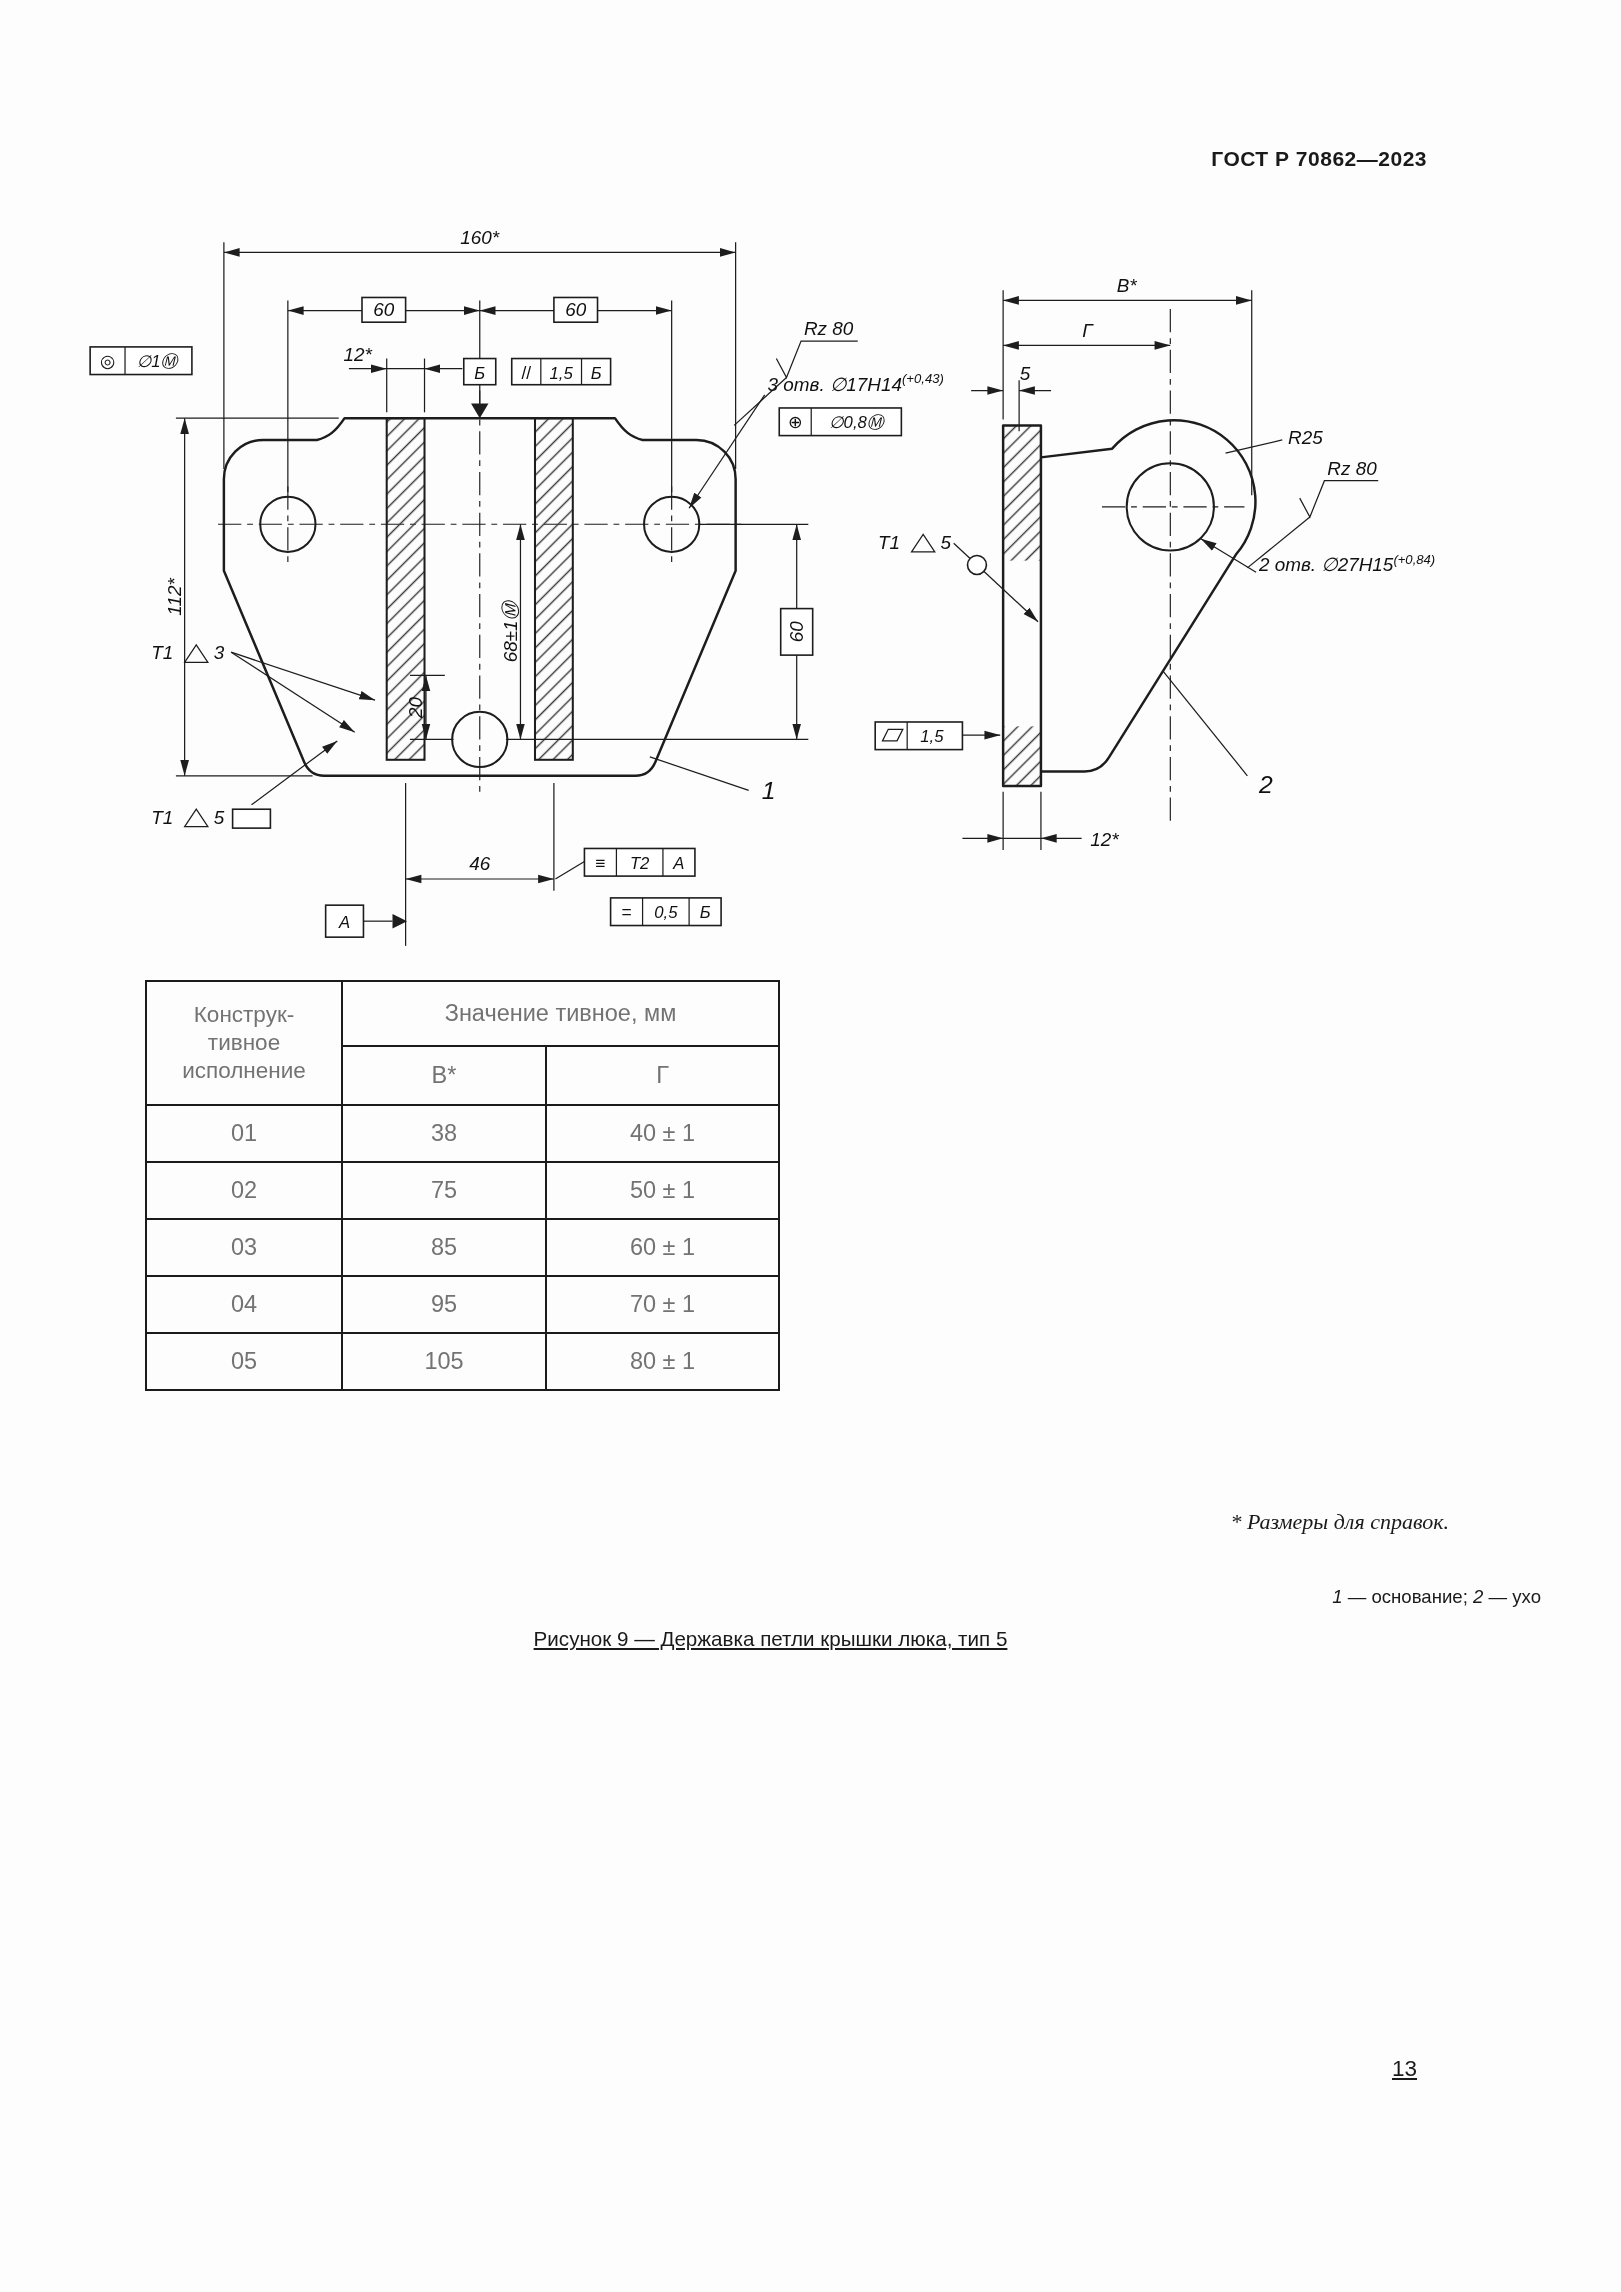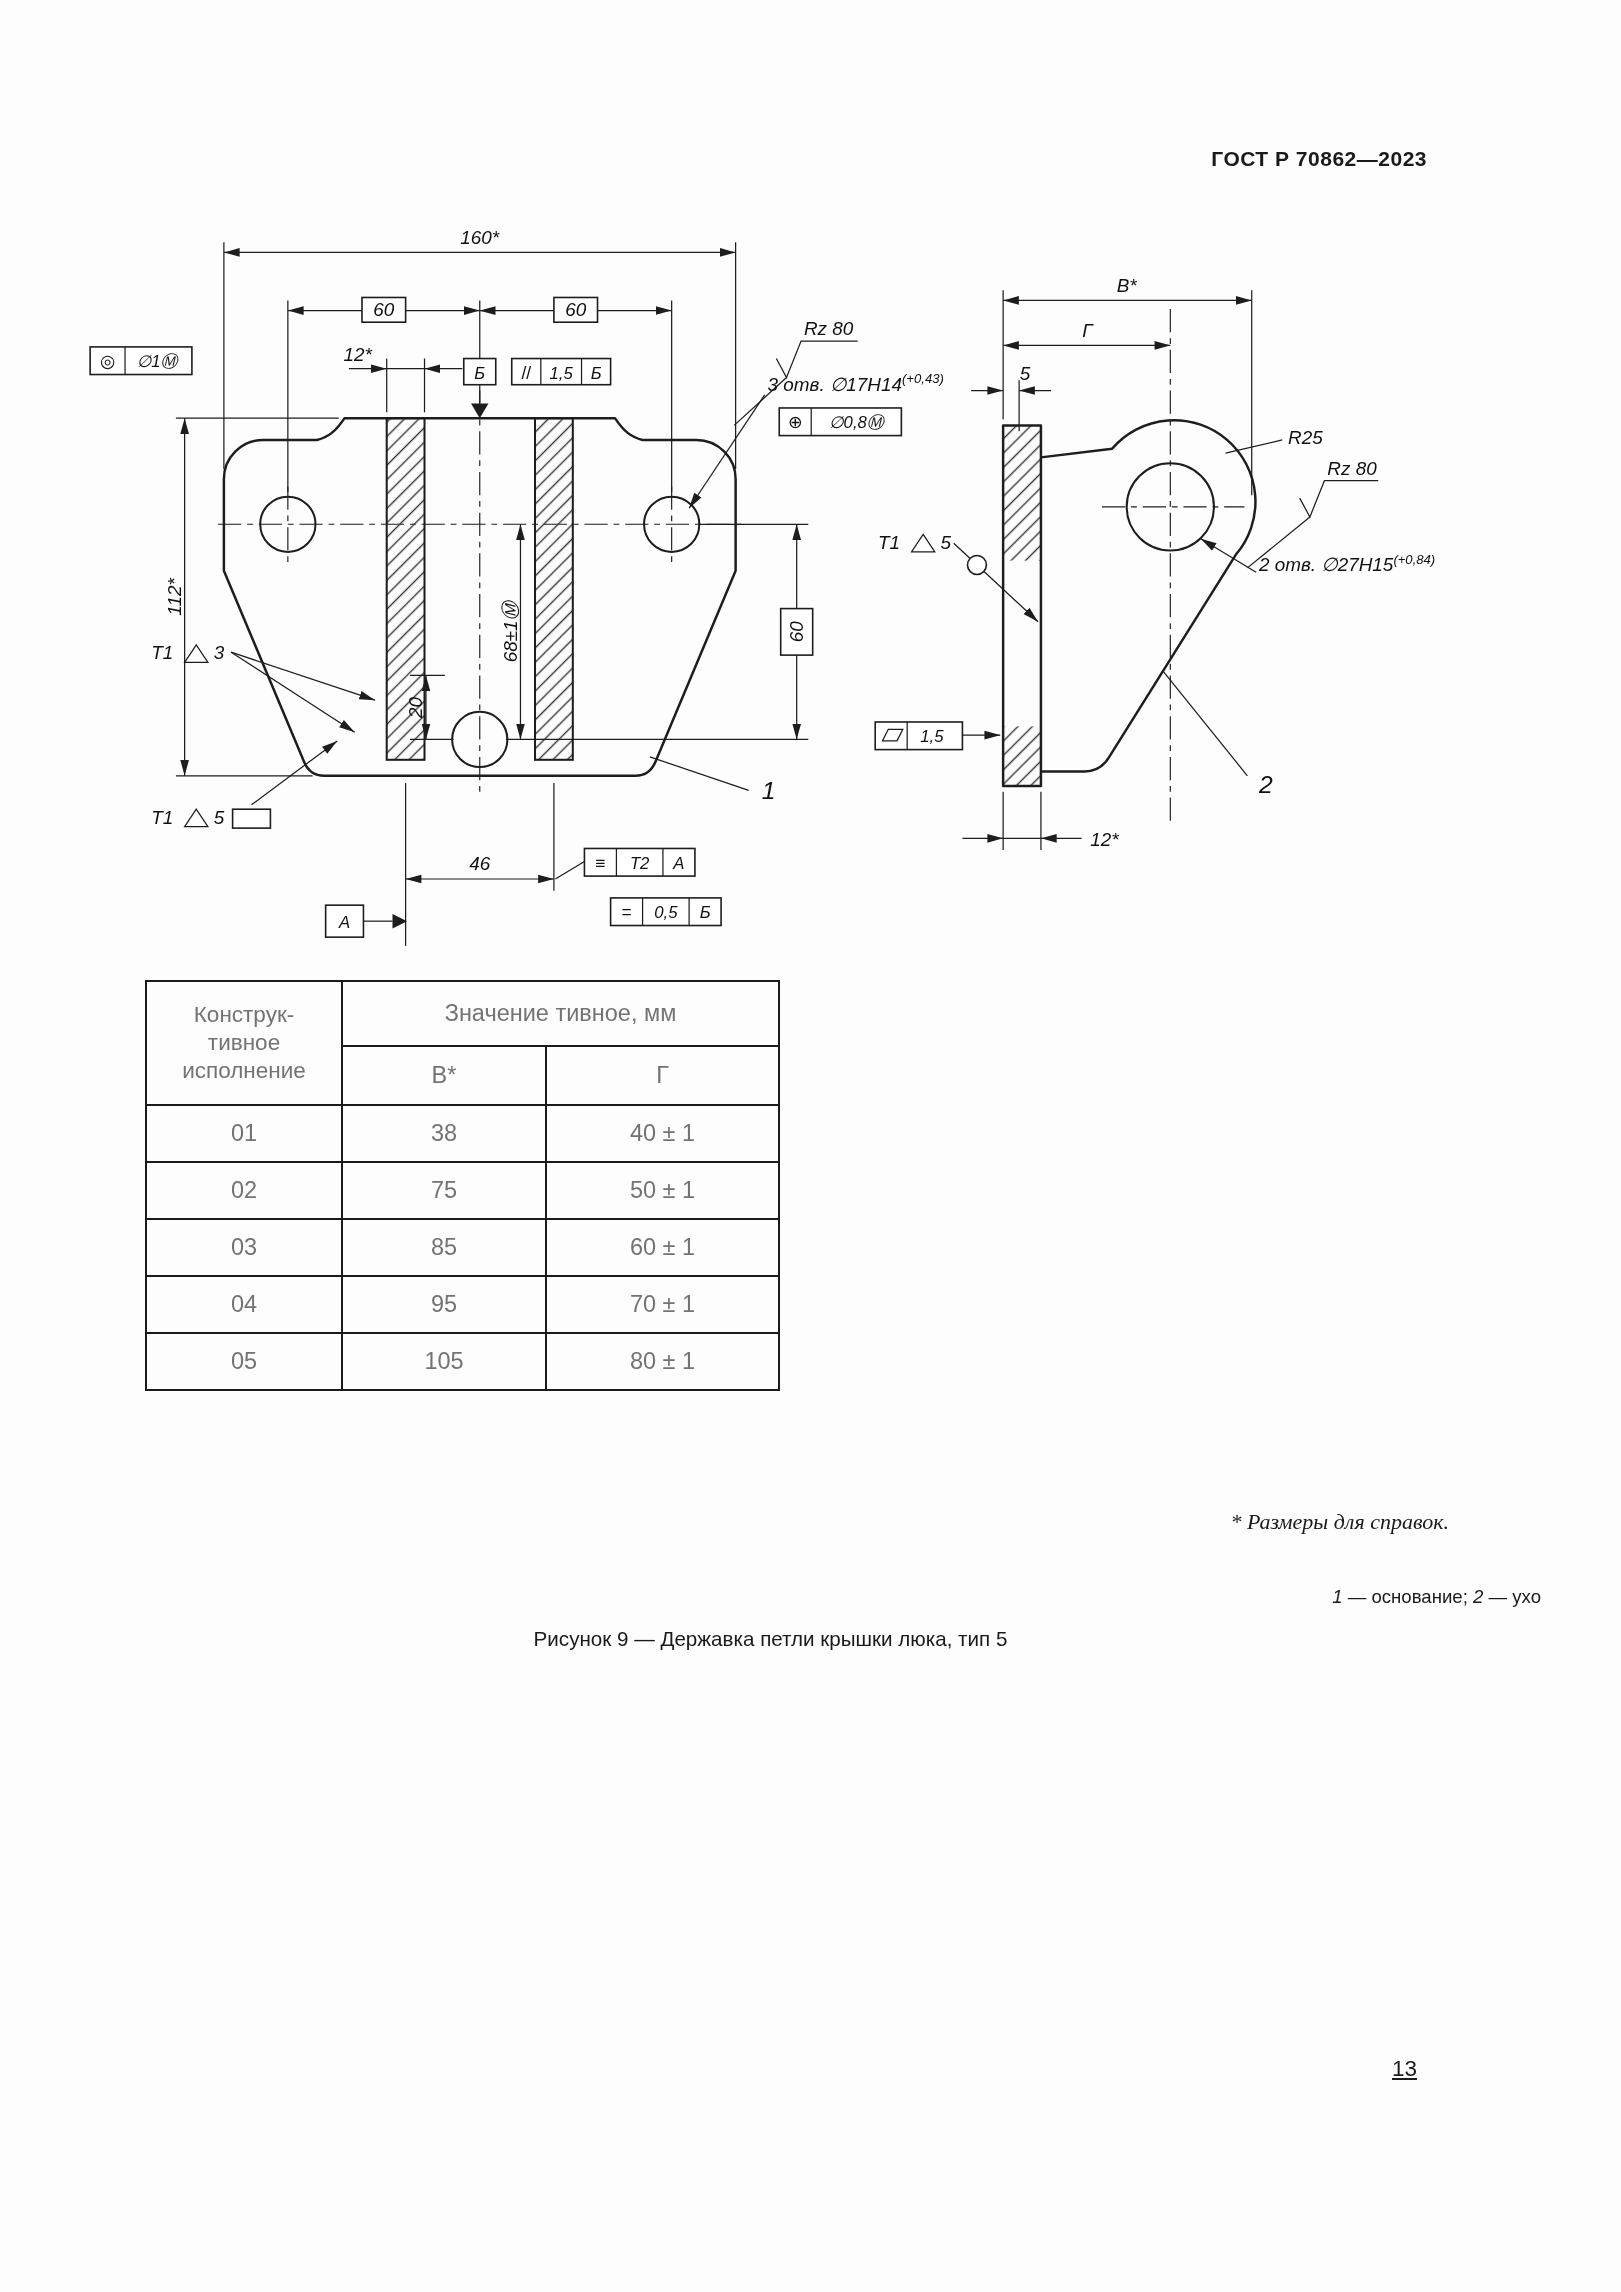--- a/index.html
+++ b/index.html
@@ -44,20 +44,21 @@
     font-style:italic;font-size:22px;font-family:Liberation Serif, serif;
   }
   .legend{
     position:absolute;top:1586px;left:0;width:1541px;text-align:right;
     font-size:18.6px;
   }
   .legend .it{font-style:italic;}
   .fig-caption{
     position:absolute;top:1627px;left:0;width:1541px;text-align:center;
     font-size:20.6px;
+    text-decoration:underline;
   }
   .page-number{position:absolute;top:2056px;left:1392px;font-size:22.5px;text-decoration:underline;}
 </style>
 </head>
 <body>
 
 <div class="page">
 
   <div class="gost-header">ГОСТ Р 70862—2023</div>
 

